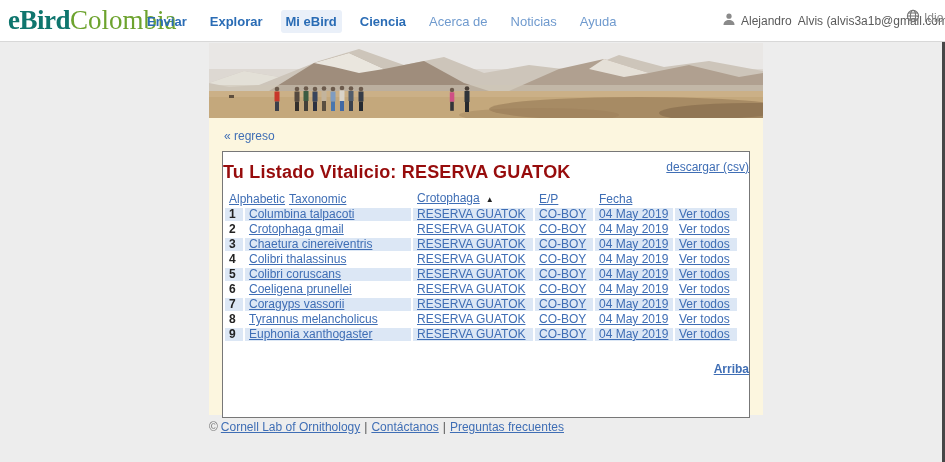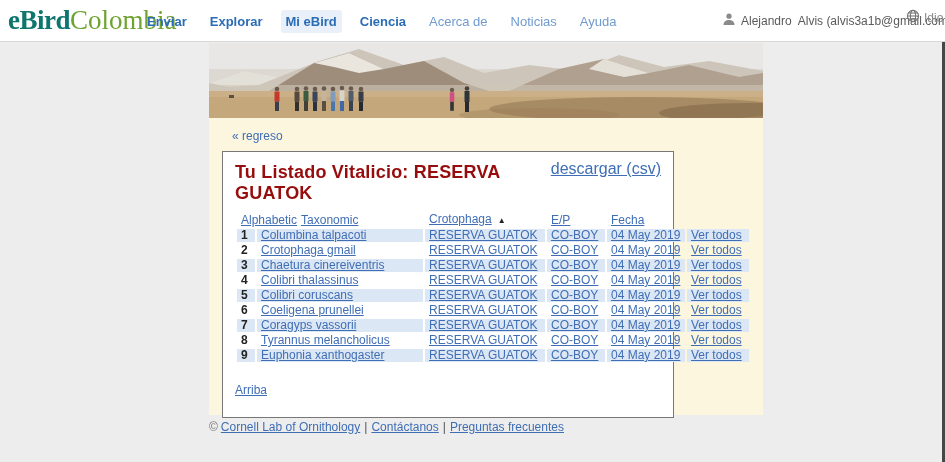--- a/index.html
+++ b/index.html
@@ -42,48 +42,48 @@
   .langitem {
     position:absolute; left:906px; top:0; height:36px;
     display:flex; align-items:center; gap:4px; cursor:pointer;
   }
   .langitem .ltext { font-size:12px; color:#8a8a8a; }
 
   
   .column { position:absolute; left:209px; top:43px; width:554px; }
   .photo { width:554px; height:75px; display:block; }
   .creamwrap { background:#fcf6df; width:554px; padding:8px 13px 0 13px; height:297px; }
-  .backlink { font-size:12px; color:#3f6eb5; text-decoration:none; display:inline-block; margin-left:10px; }
+  .backlink { font-size:12px; color:#3f6eb5; text-decoration:none; display:inline-block; margin-left:2px; }
   .panel {
     margin-top:7px; background:#ffffff; border:1px solid #777777;
-    width:452px; height:267px; padding:10px 12px; position:relative;
+    width:528px; height:267px; padding:10px 0; position:relative;
   }
   .panel-head { display:flex; justify-content:space-between; align-items:flex-start; }
   .panel-title {
     font-size:18px; font-weight:700; color:#970c0c; line-height:21px;
     letter-spacing:0.2px;
   }
-  .download { font-size:16px; white-space:nowrap; margin-top:-2px; }
+  .download { font-size:12px; white-space:nowrap; margin-top:-2px; }
 
   
   table.lifelist {
     margin-top:7px; border-collapse:separate; border-spacing:2px;
     table-layout:fixed; width:516px; font-size:12px;
   }
   table.lifelist th, table.lifelist td {
     text-align:left; vertical-align:middle; padding:0 4px;
     height:13px; line-height:13px; white-space:nowrap; overflow:hidden;
   }
   table.lifelist thead th { font-weight:400;margin-left:16px; }
   table.lifelist tbody tr.alt td { background:#dce7f5; }
   td.num { font-weight:700; color:#222; }
   .sortarrow { font-size:8px; color:#222; margin-left:6px; text-decoration:none; display:inline-block; }
   .sorters a { margin-right:4px; }
 
-  .toplink-row { text-align:left; margin-top:16px; }
+  .toplink-row { text-align:right; margin-top:16px;font-weight:bold; }
   .toplink { font-size:12px; }
 
   
   .footer {
     position:absolute; top:420px; left:209px; width:554px;
     font-size:12px; color:#555; white-space:nowrap;
   }
   .footer .copy { color:#777; margin-right:3px; }
   .footer .sep { color:#555; margin:0 4px; }
 

